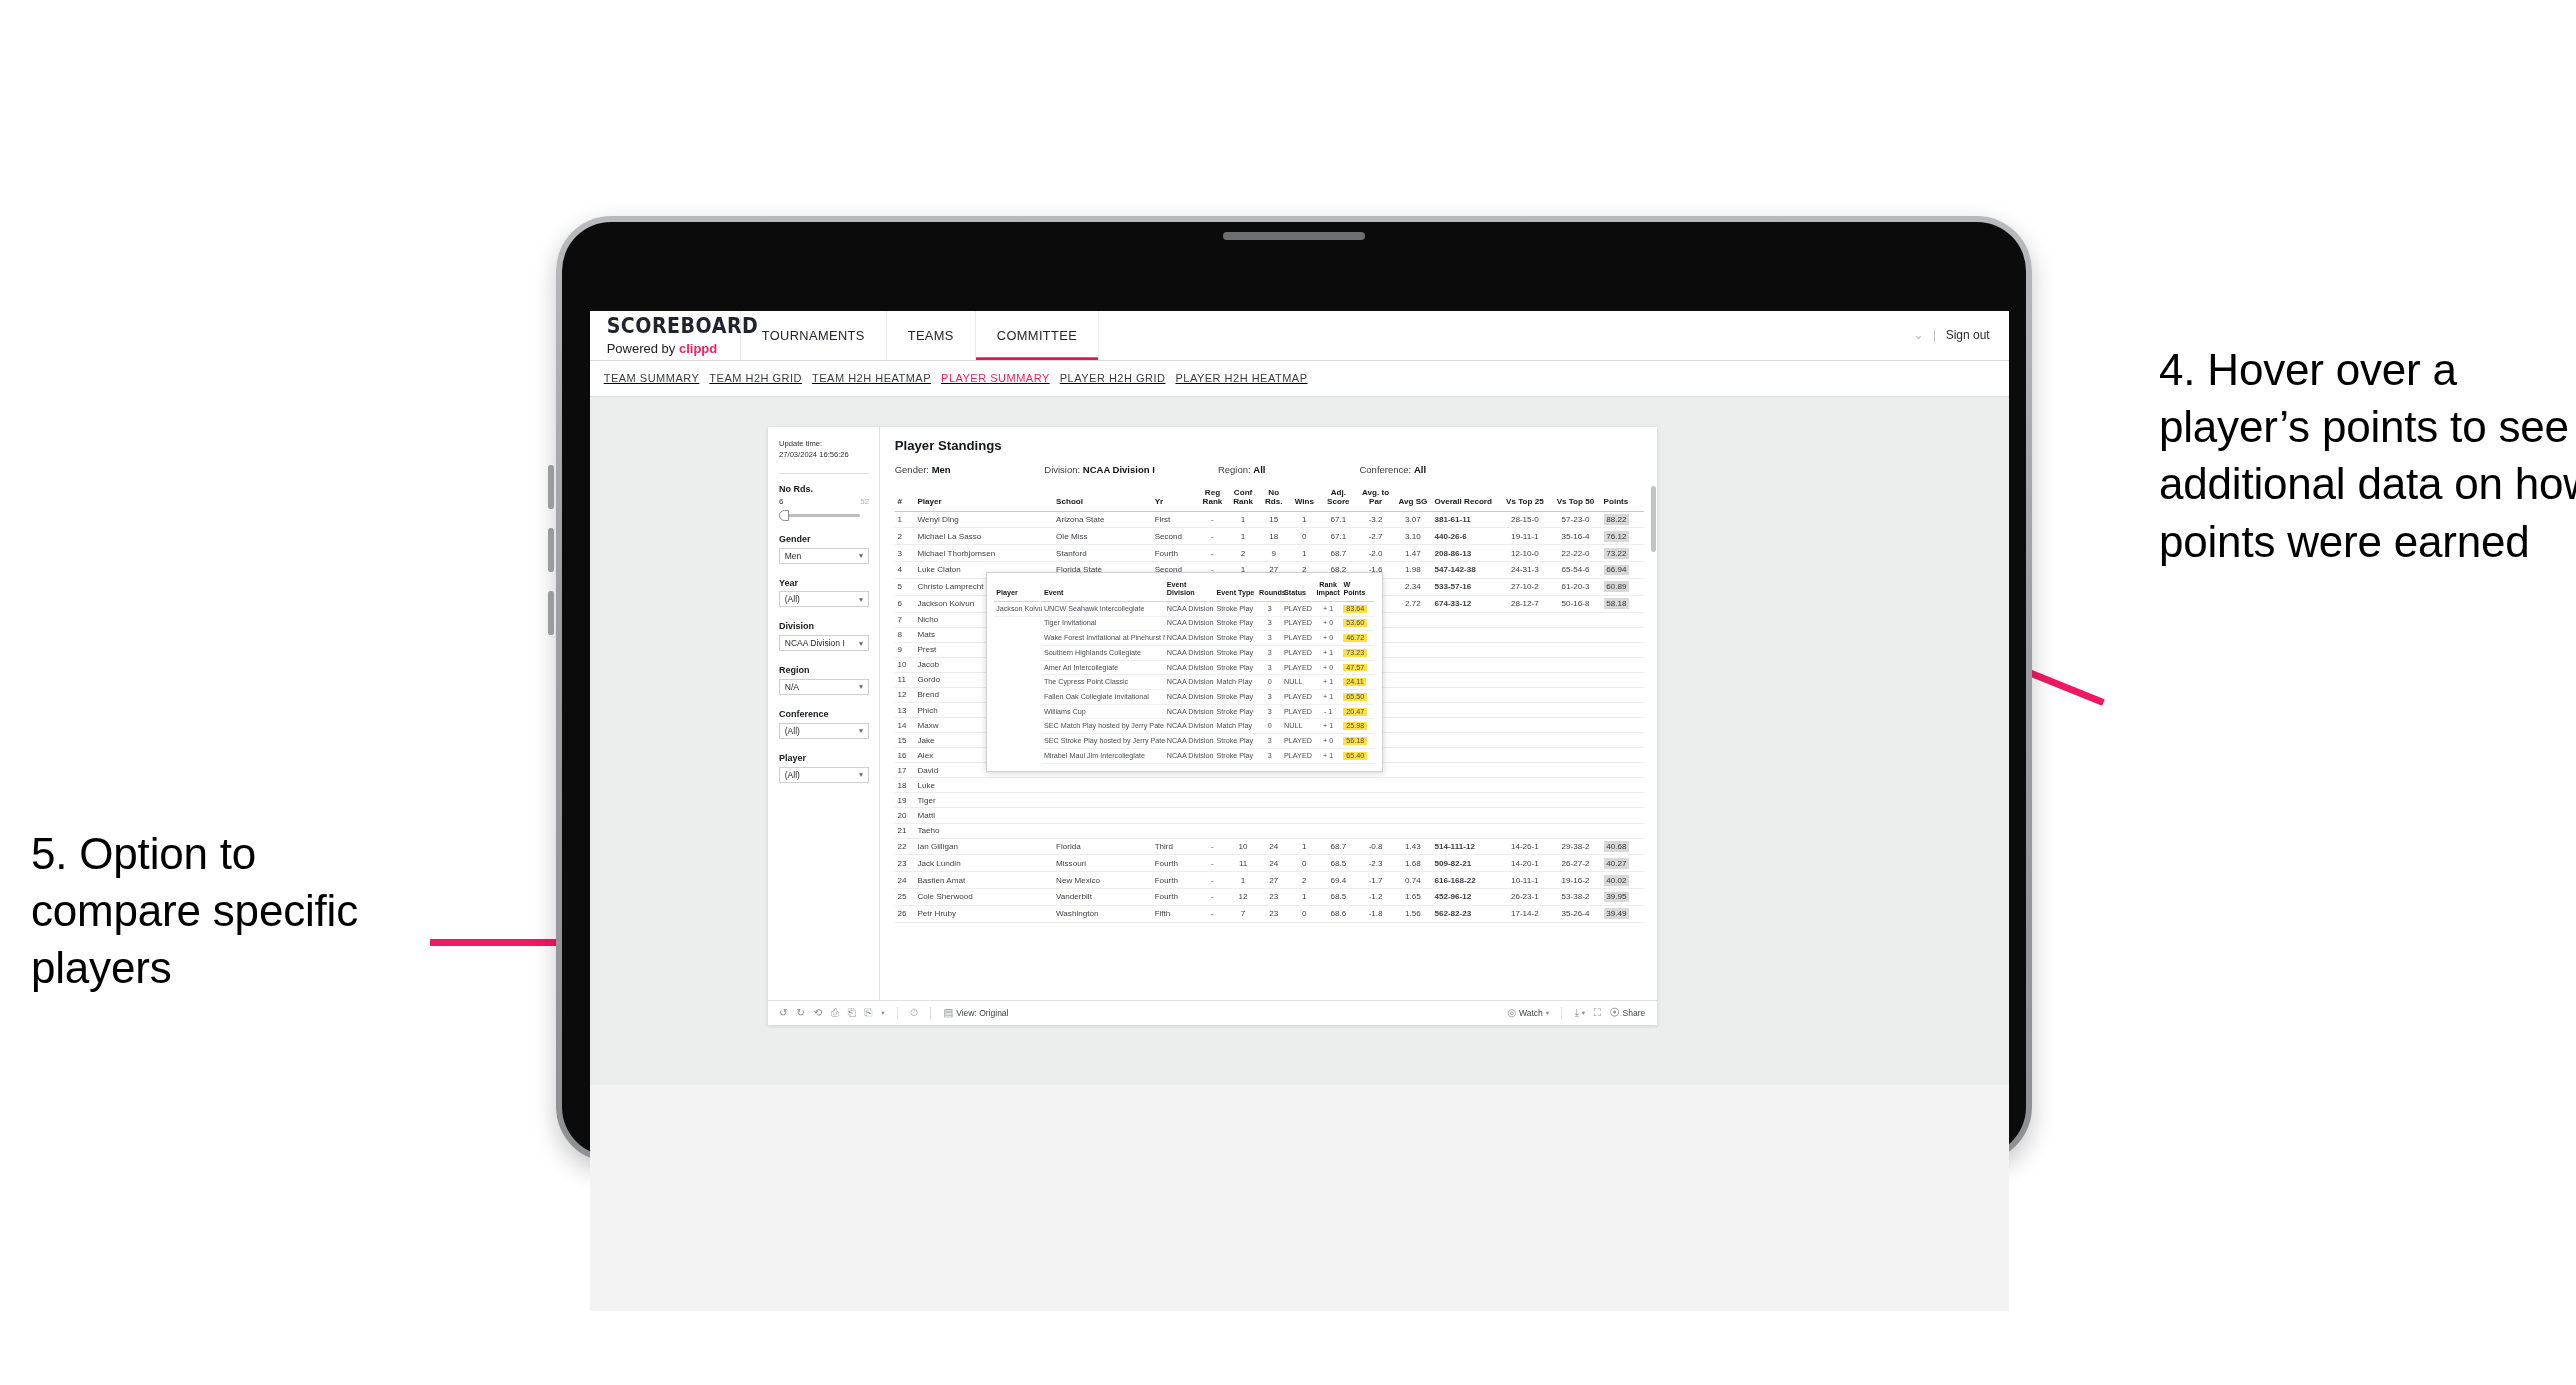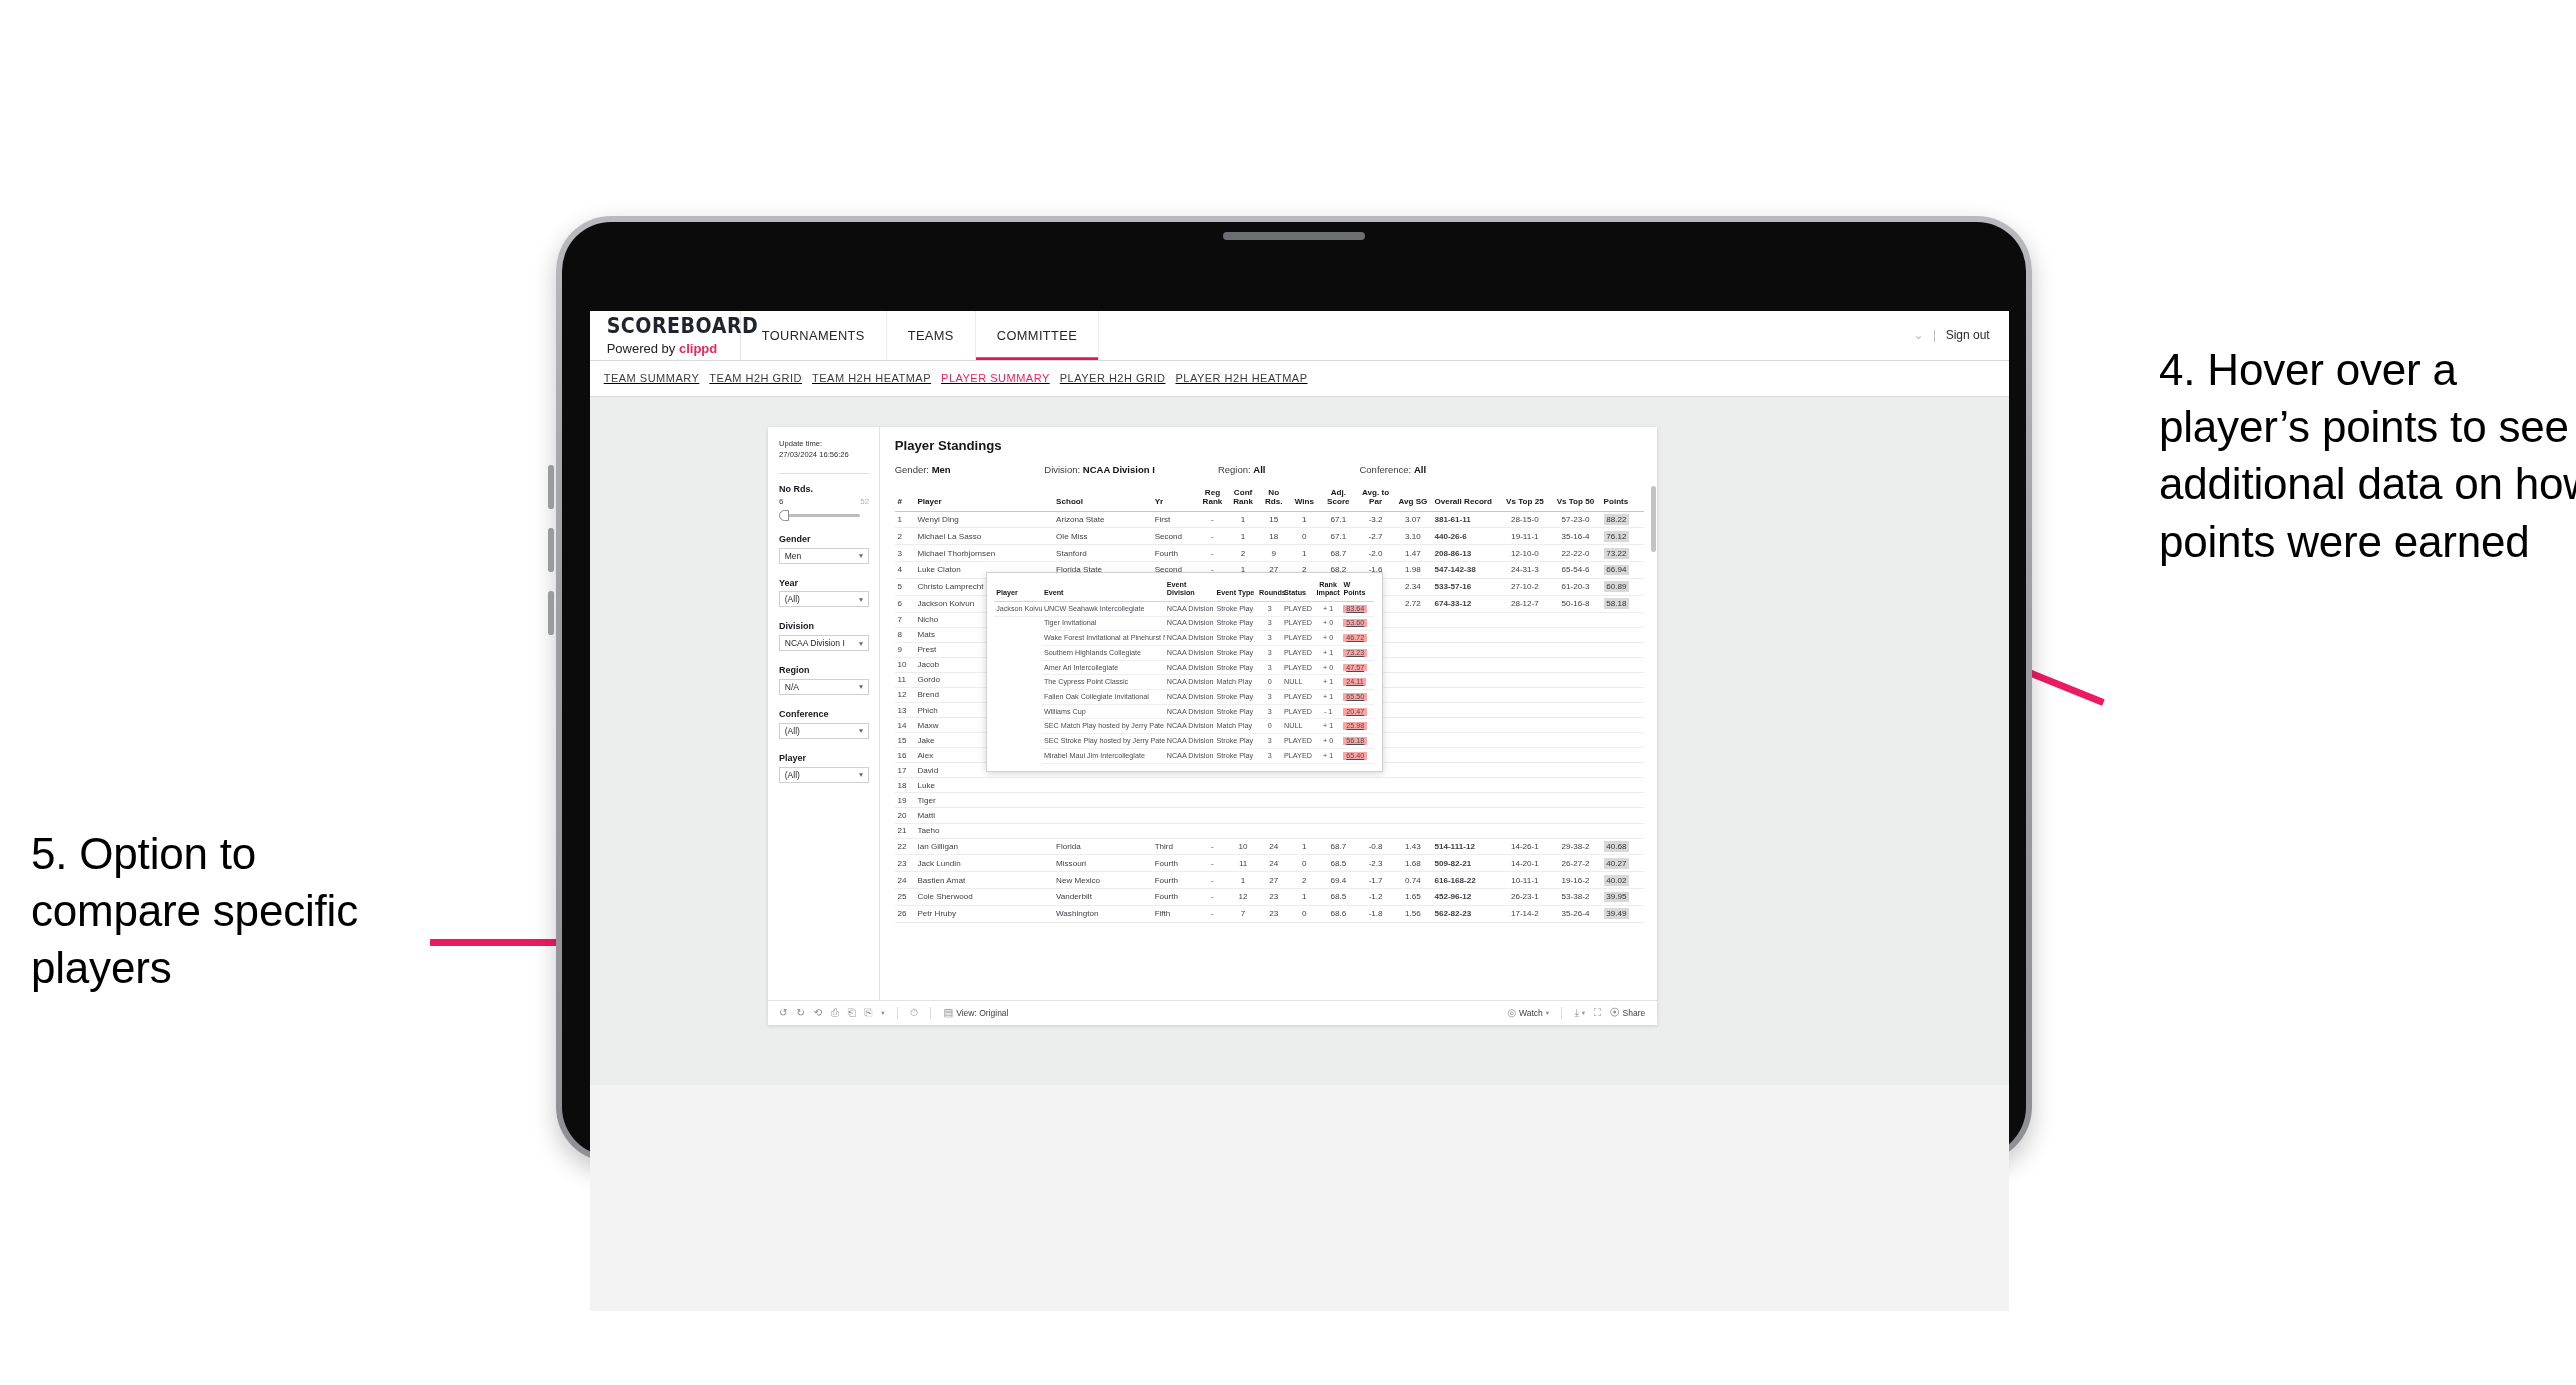--- a/index.html
+++ b/index.html
@@ -169,21 +169,21 @@
   table.tt th {
     font-size: 7.2px; font-weight: 700; color: #15171c; text-align: left;
     vertical-align: bottom; padding: 2.8px 1.9px 3.8px; line-height: 1.1;
     border-bottom: 0.9px solid #d5d5d5;
   }
   table.tt td {
     font-size: 7.2px; color: #4a4c52; padding: 2.9px 1.9px; line-height: 1.1;
     border-bottom: 0.9px solid #efefef; white-space: nowrap; overflow: hidden;
   }
   table.tt td.num, table.tt th.num { text-align: center; }
-  .tt-pts { background: #fca5a5; padding: 0 2.8px; display: inline-block; min-width: 21px; text-decoration: underline; }
+  .tt-pts { background: #fde047; padding: 0 2.8px; display: inline-block; min-width: 21px; }
   .t-player { width: 47px; } .t-event { width: 121px; } .t-div { width: 49px; }
   .t-type { width: 42px; } .t-rds { width: 24.6px; } .t-status { width: 32px; }
   .t-imp { width: 26.5px; } .t-wp { width: 32px; }
 
   
   .toolbar {
     height: 24.6px; border-top: 0.9px solid #e2e2e2; background: #fff;
     display: flex; align-items: center; padding: 0 11.4px; gap: 8.5px;
     font-size: 8.5px; color: #5b5d62; flex: none;
   }

